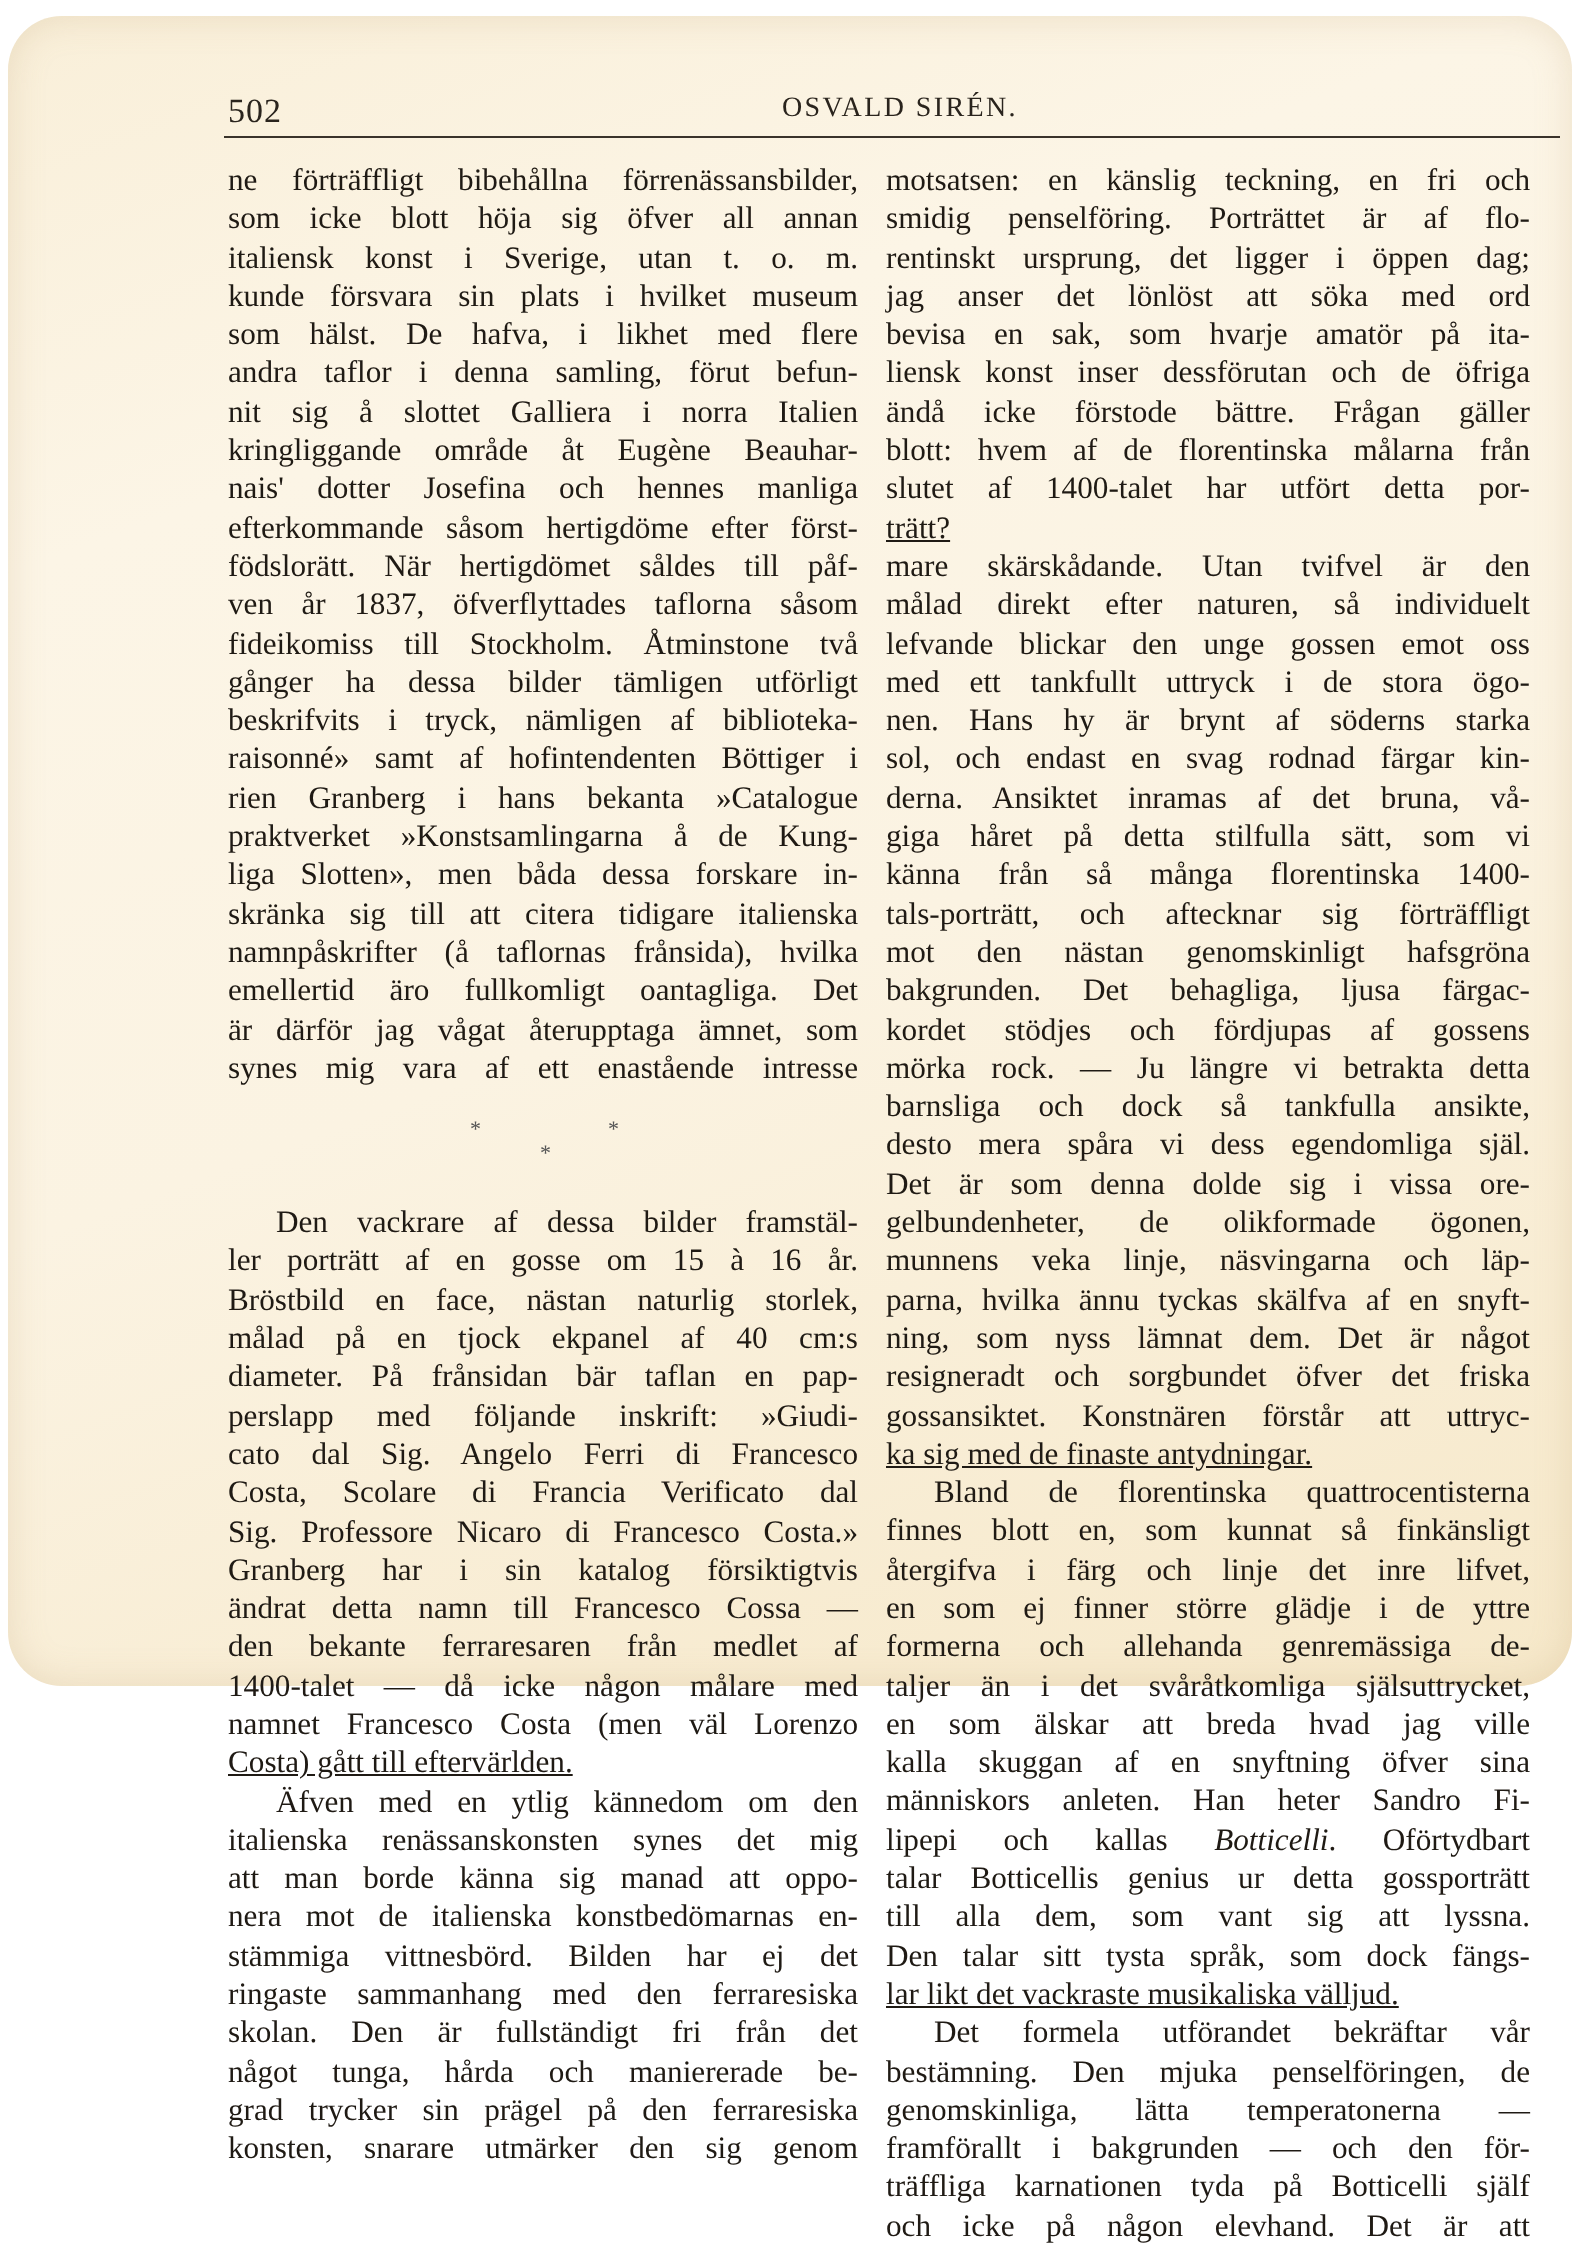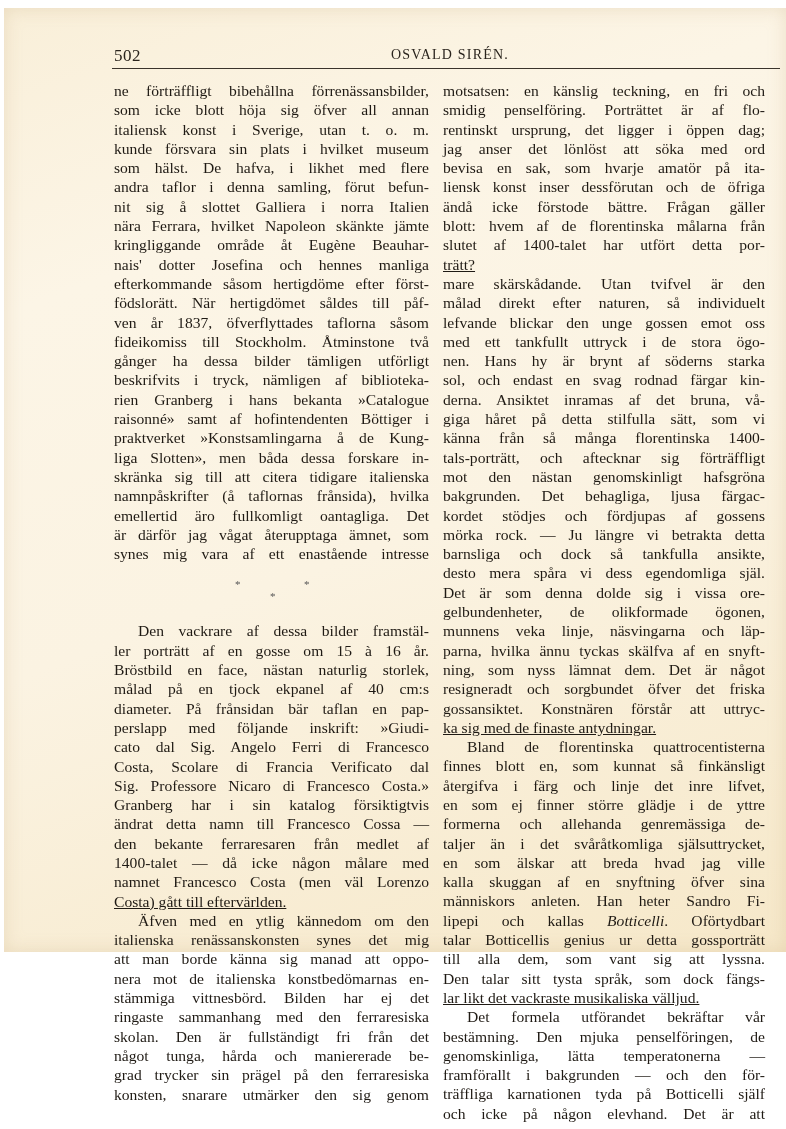--- a/index.html
+++ b/index.html
@@ -12,23 +12,24 @@
       height: 1129px;
       position: relative;
       overflow: hidden;
       font-family: "Liberation Serif", "DejaVu Serif", serif;
     }
     .page {
       position: absolute;
       left: 4px;
       top: 8px;
       width: 782px;
-      height: 944px;
+      height: 835px;
       background: linear-gradient(160deg, #f9efd9 0%, #fcf5e6 25%, #fbf3e2 55%, #f6e8c9 100%);
       box-shadow: inset 0 0 18px rgba(190, 160, 110, 0.25);
+      border-radius: 27px;
     }
     .running-head {
       position: absolute;
       left: 108px;
       top: 34px;
       width: 668px;
       height: 26px;
       border-bottom: 1.5px solid #3a332b;
       color: #2a241d;
     }
@@ -99,31 +100,30 @@
   </div>
 
   <div class="column col-left">
     <span class="line">ne förträffligt bibehållna förrenässansbilder,</span>
     <span class="line">som icke blott höja sig öfver all annan</span>
     <span class="line">italiensk konst i Sverige, utan t. o. m.</span>
     <span class="line">kunde försvara sin plats i hvilket museum</span>
     <span class="line">som hälst. De hafva, i likhet med flere</span>
     <span class="line">andra taflor i denna samling, förut befun-</span>
     <span class="line">nit sig å slottet Galliera i norra Italien</span>
-    <span class="line">nära Ferrara, hvilket Napoleon skänkte jämte</span>
     <span class="line">kringliggande område åt Eugène Beauhar-</span>
     <span class="line">nais' dotter Josefina och hennes manliga</span>
     <span class="line">efterkommande såsom hertigdöme efter först-</span>
     <span class="line">födslorätt. När hertigdömet såldes till påf-</span>
     <span class="line">ven år 1837, öfverflyttades taflorna såsom</span>
     <span class="line">fideikomiss till Stockholm. Åtminstone två</span>
     <span class="line">gånger ha dessa bilder tämligen utförligt</span>
     <span class="line">beskrifvits i tryck, nämligen af biblioteka-</span>
+    <span class="line">raisonné» samt af hofintendenten Böttiger i</span>
     <span class="line">rien Granberg i hans bekanta »Catalogue</span>
-    <span class="line">raisonné» samt af hofintendenten Böttiger i</span>
     <span class="line">praktverket »Konstsamlingarna å de Kung-</span>
     <span class="line">liga Slotten», men båda dessa forskare in-</span>
     <span class="line">skränka sig till att citera tidigare italienska</span>
     <span class="line">namnpåskrifter (å taflornas frånsida), hvilka</span>
     <span class="line">emellertid äro fullkomligt oantagliga. Det</span>
     <span class="line">är därför jag vågat återupptaga ämnet, som</span>
     <span class="line">synes mig vara af ett enastående intresse</span>
 
     <div class="asterism">
       <span class="ast1">*</span>

